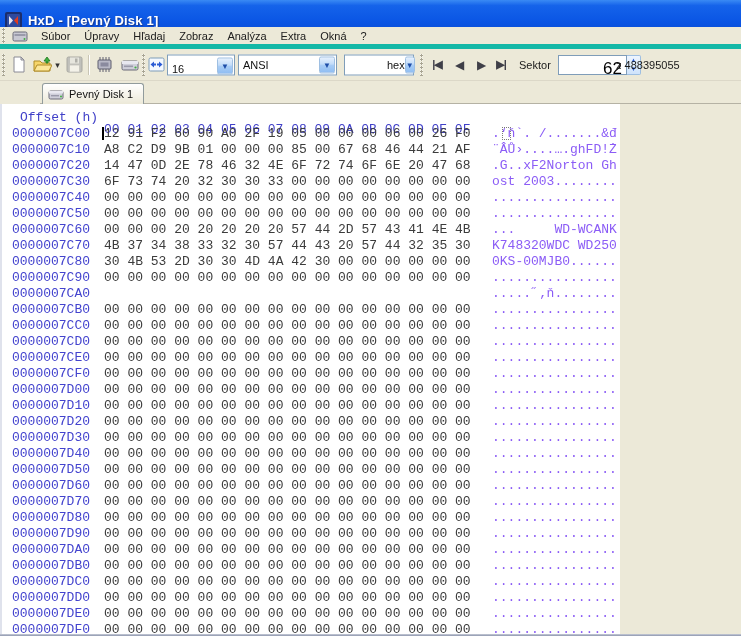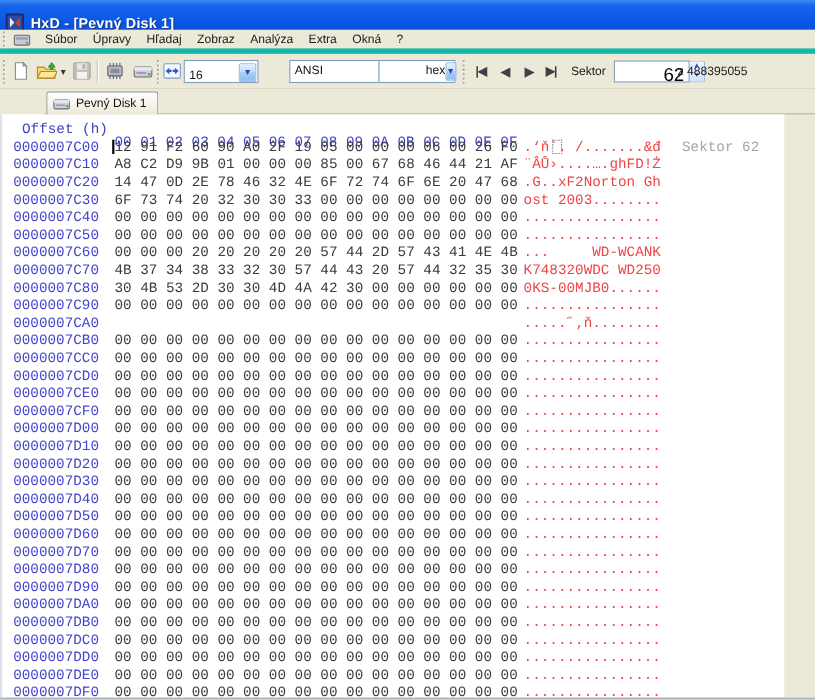--- a/index.html
+++ b/index.html
@@ -61,31 +61,31 @@
   .tabbar { position:absolute; left:0; top:81px; width:741px; height:23px; background:#ECE9D8;
     border-bottom:1px solid #b5b2a4;margin-left:40px; }
   .tab { position:absolute; left:2px; top:2px; height:21px; min-width:100px;
     background:linear-gradient(180deg,#ffffff 0%,#f4f2e8 60%,#ece9d8 100%);
     border:1px solid #919B9C; border-bottom:none; border-radius:3px 3px 0 0;
     display:flex; align-items:center; padding:0 10px 0 5px; }
   .tab-icon { width:16px; height:13px; margin-right:5px; }
   .tab-label { font-size:11px; color:#111; }
 
   
-  .editor { position:absolute; left:0; top:104px; width:713px; height:530px; background:#fff;
+  .editor { position:absolute; left:0; top:104px; width:620px; height:530px; background:#fff;
     border-left:2px solid #dfe2ec; overflow:hidden;
     font-family:"Liberation Mono", monospace; font-size:13px; }
   .hexhead { position:relative; height:16px; margin-top:6px; color:#4040C8; }
   .hexhead .off-h { position:absolute; left:18px; white-space:pre; }
   #col-headers { position:absolute; left:102px; top:12px; white-space:nowrap; }
   .colh { display:inline-block; width:23.4px; }
   .hexrow { position:relative; height:16px; white-space:pre; }
   .offset { position:absolute; left:10px; color:#4343CE; }
   .bytes  { position:absolute; left:102px; color:#3c3c3c; }
-  .ascii  { position:absolute; left:474px; color:#ef4444; }
+  .ascii  { position:absolute; left:490px; color:#8b5cf6; }
   .annot  { position:absolute; left:618px; color:#a9a6a0; }
   .caret  { position:absolute; left:100px; top:1px; width:1.5px; height:13px; background:#000; }
   .selbox { position:absolute; left:500px; top:1px; width:9px; height:13px; border:1px dotted #7a7a7a; }
 
   .bottom-edge { position:absolute; left:0; bottom:0; width:741px; height:2px;
     background:linear-gradient(180deg,#c7ccd8,#8e96ad); }
 
   svg { display:block; }
 </style>
 </head>
@@ -190,21 +190,21 @@
         <path d="M2.5 7.5 L6 4.5 V6.5 H8 V8.5 H6 V10.5 Z" fill="#2a5ad4"></path>
         <path d="M14.5 7.5 L11 4.5 V6.5 H9 V8.5 H11 V10.5 Z" fill="#2a5ad4"></path>
       </svg>
     </span>
 
     <span class="xp-combo" style="left:167px; width:68px;align-items:flex-end;">
       <span class="val">16</span>
       <span class="combo-btn">▼</span>
     </span>
 
-    <span class="xp-combo" style="left:238px; width:99px;margin-left:25px;">
+    <span class="xp-combo" style="left:238px; width:99px;">
       <span class="val">ANSI</span>
       <span class="combo-btn">▼</span>
     </span>
 
     <span class="xp-combo" style="left:344px; width:70px;padding-left:38px;">
       <span class="val">hex</span>
       <span class="combo-btn">▼</span>
     </span>
 
     <span class="tb-gripper" style="left:420px;"></span>

